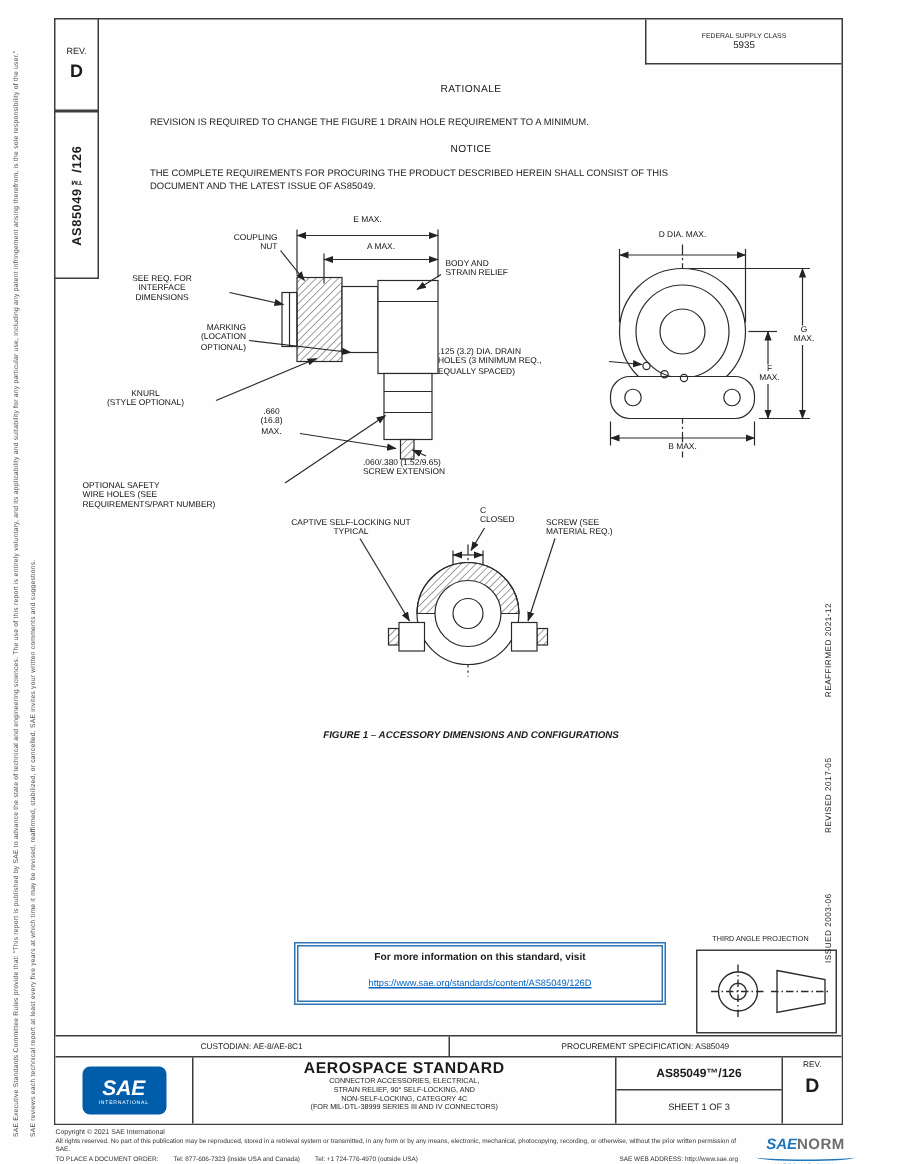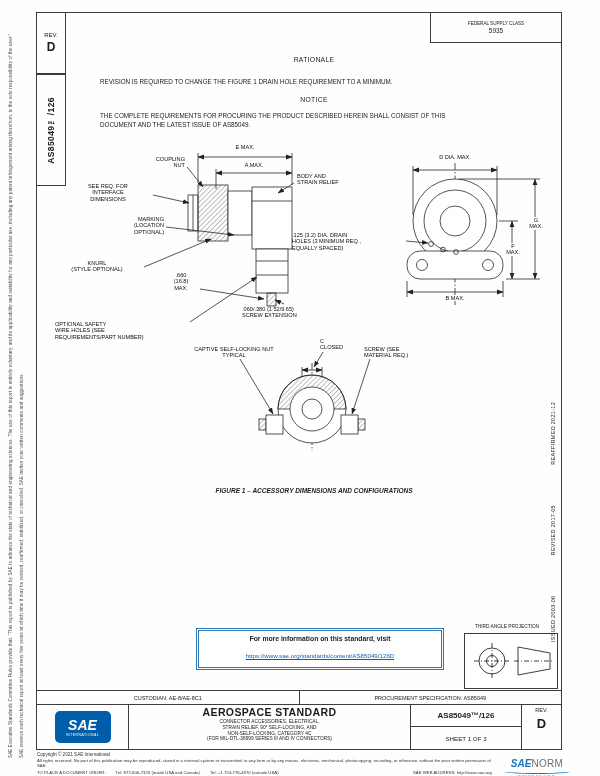--- a/index.html
+++ b/index.html
@@ -50,21 +50,21 @@
   .rev-lbl{font-size:5.5px}
   .rev-val{font-size:13px;font-weight:bold;margin-top:3px}
   .legal-block{position:absolute;left:37px;top:752px;width:455px;color:#333}
   .l-copy{font-size:4.6px;margin-bottom:1px}
   .l-rights{font-size:4.3px;line-height:1.25;margin-bottom:1px}
   .l-order{display:flex;gap:10px;font-size:4.3px;align-items:flex-start}
   .l-order .col{display:flex;flex-direction:column;gap:1px}
   .l-order .web{margin-left:auto}
   .norm-logo{position:absolute;left:498px;top:754px;width:78px;text-align:center;line-height:1}
   .norm-logo .n1{color:#1B75BC;font-weight:bold;font-style:italic;font-size:10px}
-  .norm-logo .n2{color:#6d6e71;font-weight:normal;font-size:10px;letter-spacing:.3px}
+  .norm-logo .n2{color:#6d6e71;font-weight:bold;font-size:10px;letter-spacing:.3px}
   .norm-logo .n3{color:#1B75BC;font-size:3.2px;letter-spacing:1.2px;margin-top:1.5px}
   .norm-logo .wave{height:3px;border-bottom:1.6px solid #1B75BC;border-radius:0 0 60% 60%/0 0 100% 100%;margin:1px 6px 0}
 </style>
 </head>
 <body>
 
 <div class="page">
 
   <div class="vtext legal-side" style="left:8px;top:16px;height:742px">SAE Executive Standards Committee Rules provide that: "This report is published by SAE to advance the state of technical and engineering sciences. The use of this report is entirely voluntary, and its applicability and suitability for any particular use, including any patent infringement arising therefrom, is the sole responsibility of the user."</div>
   <div class="vtext legal-side" style="left:19px;top:16px;height:742px">SAE reviews each technical report at least every five years at which time it may be revised, reaffirmed, stabilized, or cancelled. SAE invites your written comments and suggestions.</div>

